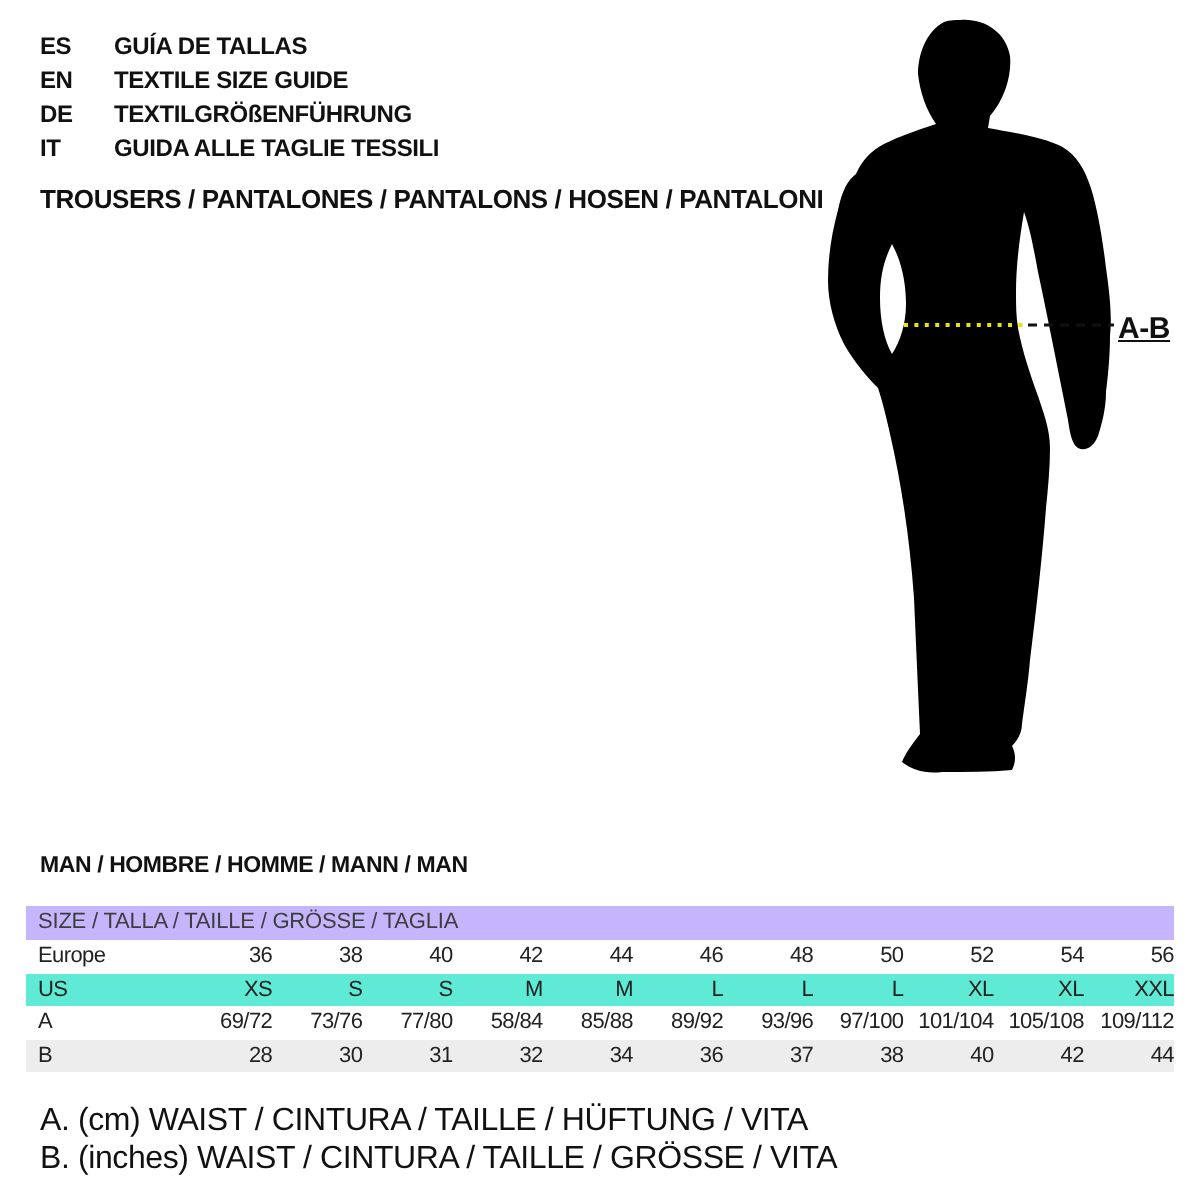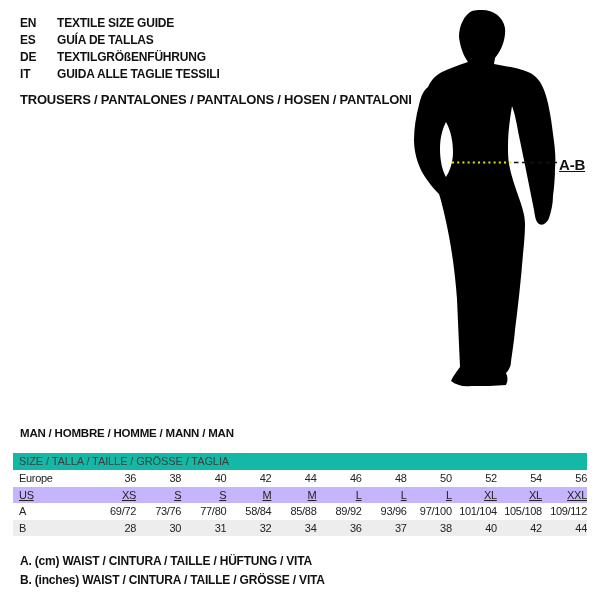--- a/index.html
+++ b/index.html
@@ -40,35 +40,35 @@
   .trow{
     display:grid;grid-template-columns:78px repeat(11,1fr);
     height:16.5px;align-items:center;
     font-size:11px;color:#222;
   }
   .cell{text-align:right;white-space:nowrap;letter-spacing:-0.3px;}
   .cell.rlabel{text-align:left;padding-left:6px;}
   
   .footnotes{position:absolute;left:20px;top:552px;}
   .footnote{
-    font-weight:bold;font-size:12px;line-height:18.5px;
+    font-weight:normal;font-size:16px;line-height:18.5px;
     letter-spacing:-0.2px;white-space:nowrap;
   }
 </style>
 </head>
 <body>
 
 <div class="lang-block">
   <div class="lang-row">
+    <span class="lang-code">ES</span>
+    <span class="lang-label">GUÍA DE TALLAS</span>
+  </div>
+  <div class="lang-row">
     <span class="lang-code">EN</span>
     <span class="lang-label">TEXTILE SIZE GUIDE</span>
-  </div>
-  <div class="lang-row">
-    <span class="lang-code">ES</span>
-    <span class="lang-label">GUÍA DE TALLAS</span>
   </div>
   <div class="lang-row">
     <span class="lang-code">DE</span>
     <span class="lang-label">TEXTILGRÖßENFÜHRUNG</span>
   </div>
   <div class="lang-row">
     <span class="lang-code">IT</span>
     <span class="lang-label">GUIDA ALLE TAGLIE TESSILI</span>
   </div>
 </div>
@@ -124,38 +124,38 @@
     C440,138 442,130 446,122
     Z"></path>
   <line x1="452" y1="162.5" x2="514" y2="162.5" stroke="#e8e400" stroke-width="2" stroke-dasharray="2 3.2"></line>
   <line x1="514" y1="162.5" x2="557" y2="162.5" stroke="#111111" stroke-width="1.4" stroke-dasharray="4.5 3.5"></line>
 </svg>
 <span class="ab-label">A-B</span>
 
 <div class="man-title">MAN / HOMBRE / HOMME / MANN / MAN</div>
 
 <div class="size-table">
-  <div class="size-table-header" style="background: #14b8a6;">SIZE / TALLA / TAILLE / GRÖSSE / TAGLIA</div>
+  <div class="size-table-header" style="background: #c4b5fd;">SIZE / TALLA / TAILLE / GRÖSSE / TAGLIA</div>
 
   <div class="trow">
     <div class="cell rlabel">Europe</div>
     <div class="cell">36</div>
     <div class="cell">38</div>
     <div class="cell">40</div>
     <div class="cell">42</div>
     <div class="cell">44</div>
     <div class="cell">46</div>
     <div class="cell">48</div>
     <div class="cell">50</div>
     <div class="cell">52</div>
     <div class="cell">54</div>
     <div class="cell">56</div>
   </div>
 
-  <div class="trow alt" style="background: #c4b5fd; text-decoration: underline;">
+  <div class="trow alt" style="background: #5eead4;">
     <div class="cell rlabel">US</div>
     <div class="cell">XS</div>
     <div class="cell">S</div>
     <div class="cell">S</div>
     <div class="cell">M</div>
     <div class="cell">M</div>
     <div class="cell">L</div>
     <div class="cell">L</div>
     <div class="cell">L</div>
     <div class="cell">XL</div>

